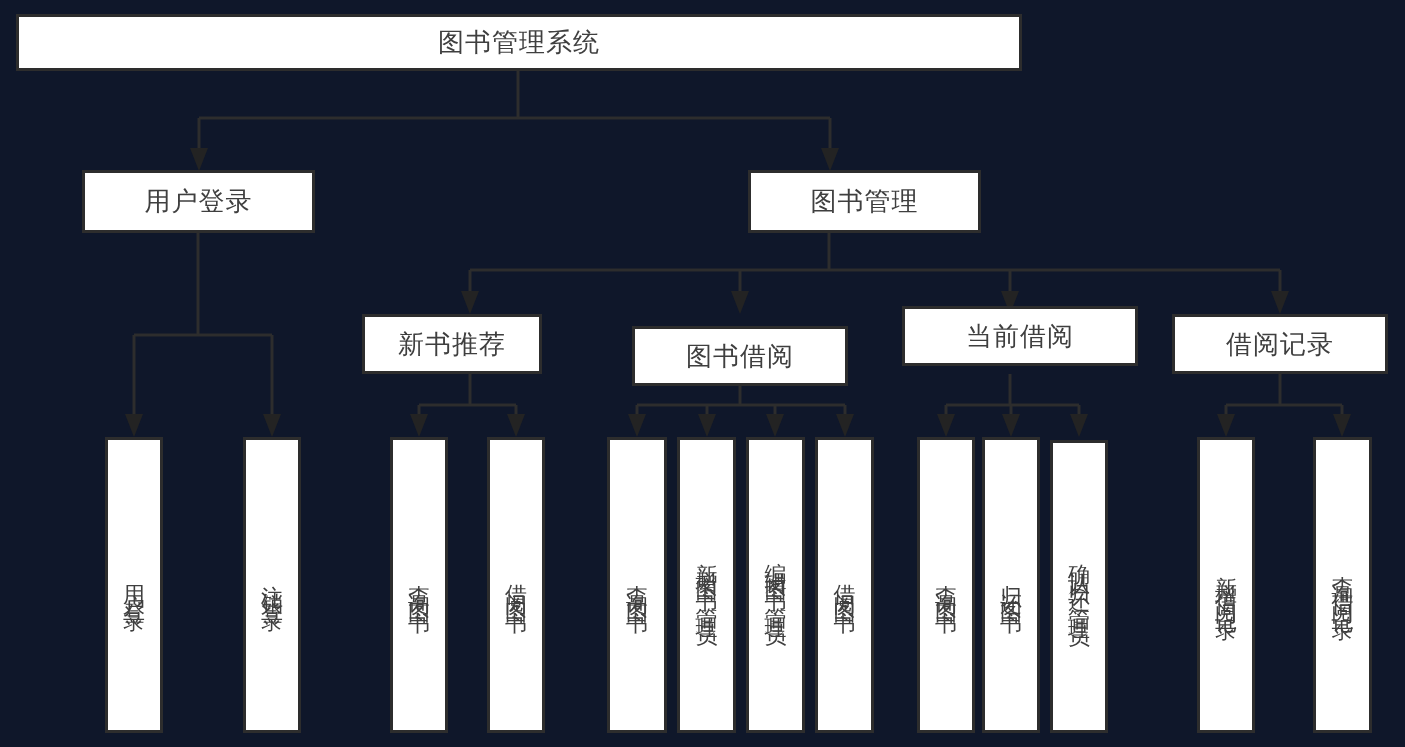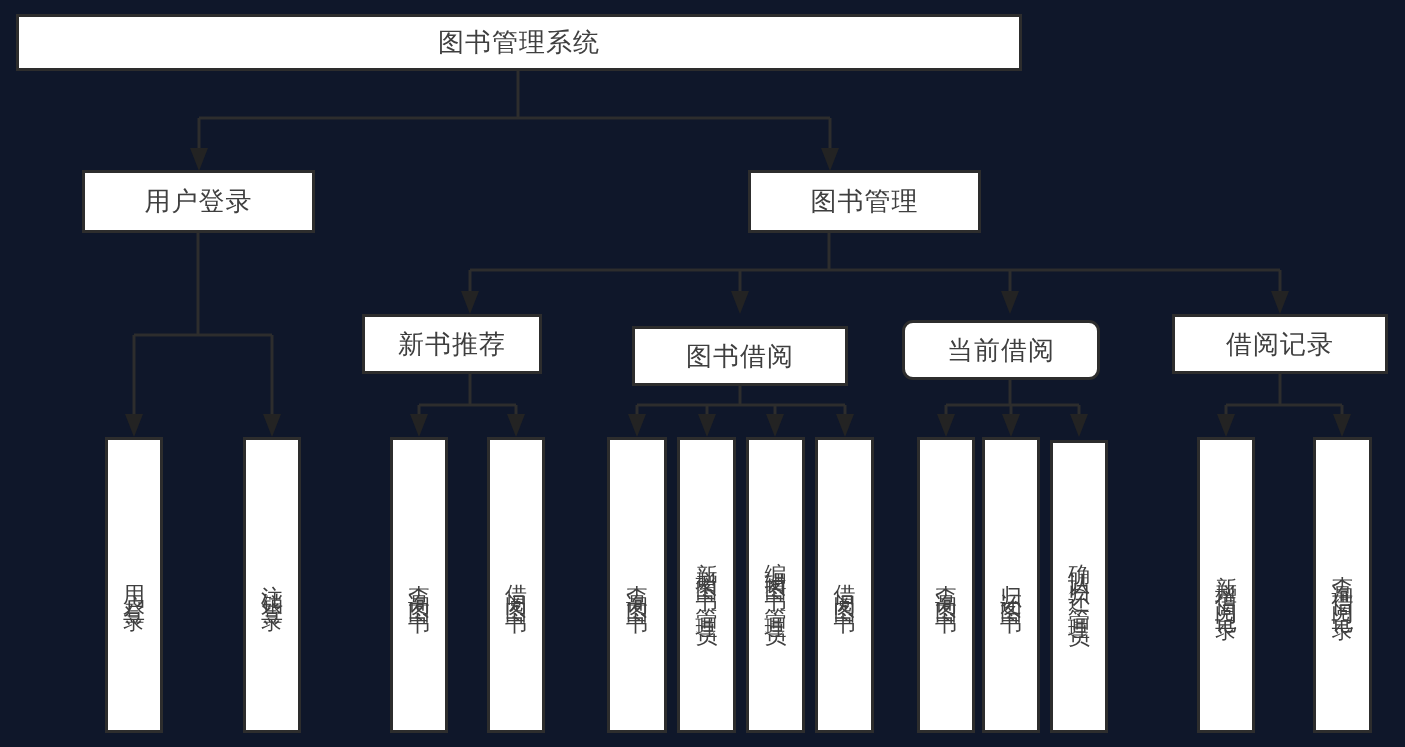--- a/index.html
+++ b/index.html
@@ -97,21 +97,21 @@
   <div class="node h" style="left:712px;top:170px;width:233px;height:63px;margin-left:36px;">
     <span>图书管理</span>
   </div>
 
   <div class="node h" style="left:362px;top:314px;width:180px;height:60px;">
     <span>新书推荐</span>
   </div>
   <div class="node h" style="left:632px;top:326px;width:216px;height:60px;">
     <span>图书借阅</span>
   </div>
-  <div class="node h" style="left:902px;top:320px;width:198px;height:60px;border-radius:11px;">
+  <div class="node h" style="left:902px;top:306px;width:236px;height:60px;">
     <span>当前借阅</span>
   </div>
   <div class="node h" style="left:1172px;top:314px;width:216px;height:60px;">
     <span>借阅记录</span>
   </div>
 
   <div class="node v" style="left:105px;top:437px;width:58px;height:296px;">
     <span>用户登录</span>
   </div>
   <div class="node v" style="left:243px;top:437px;width:58px;height:296px;">

